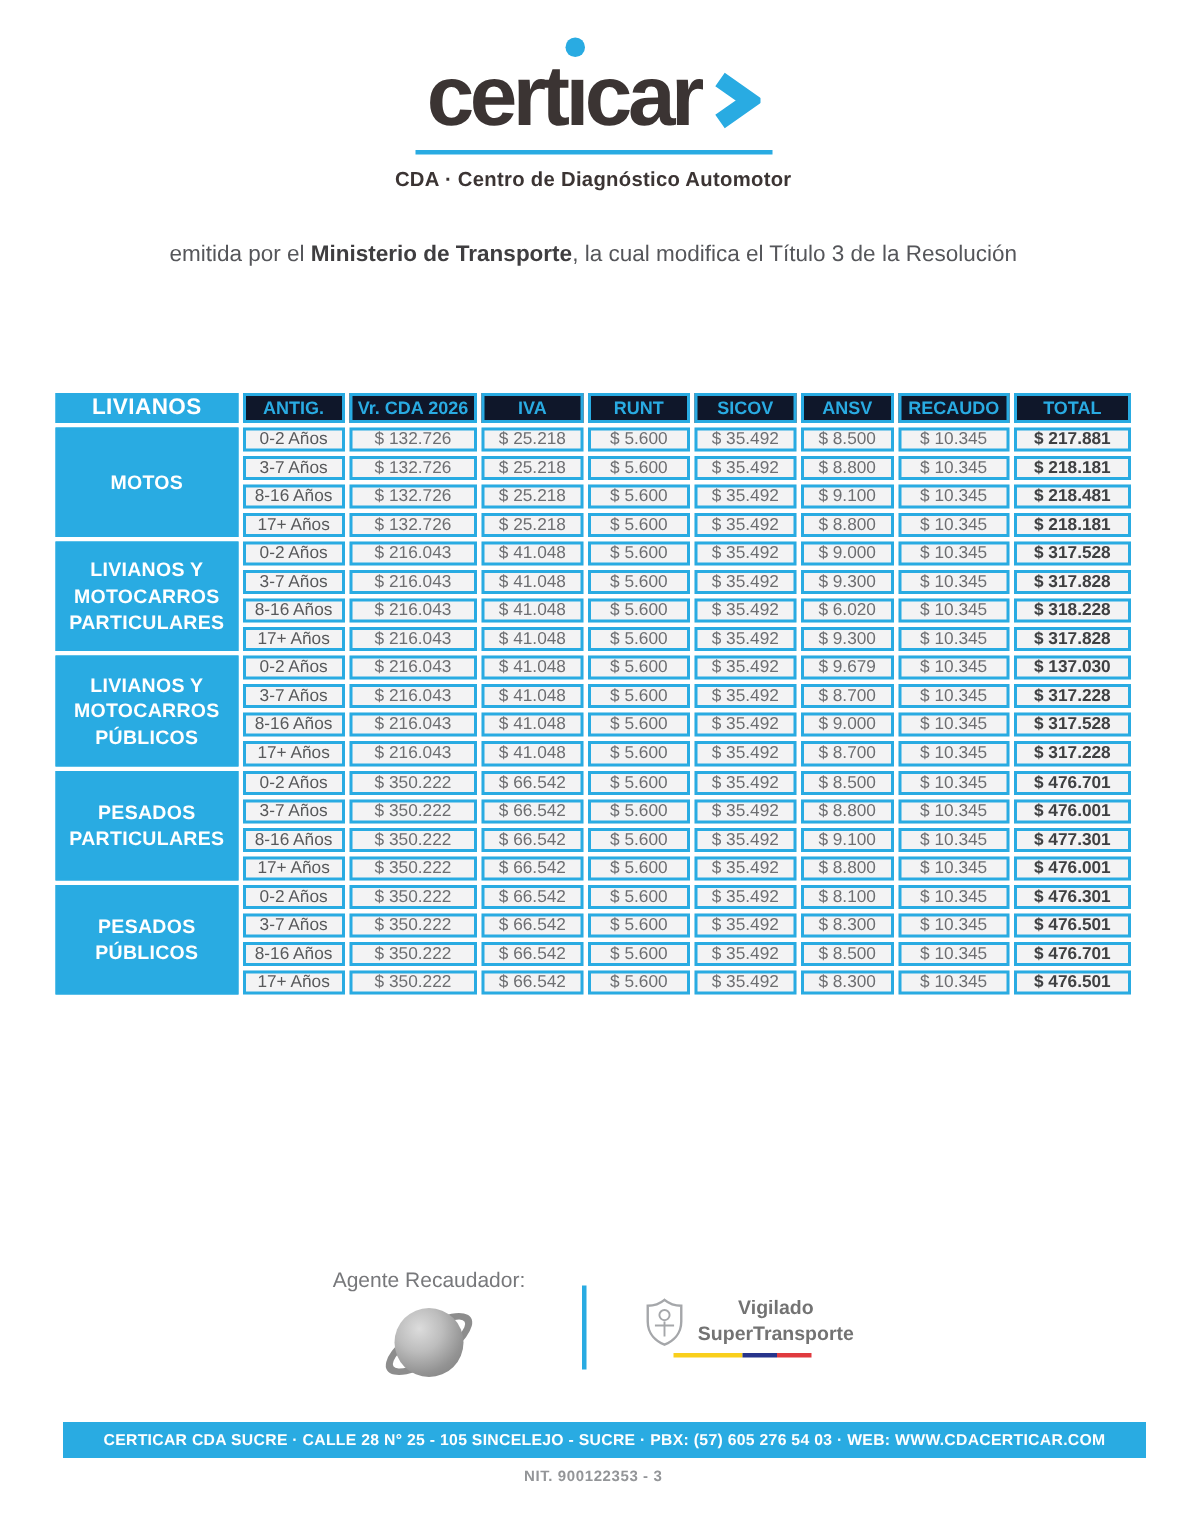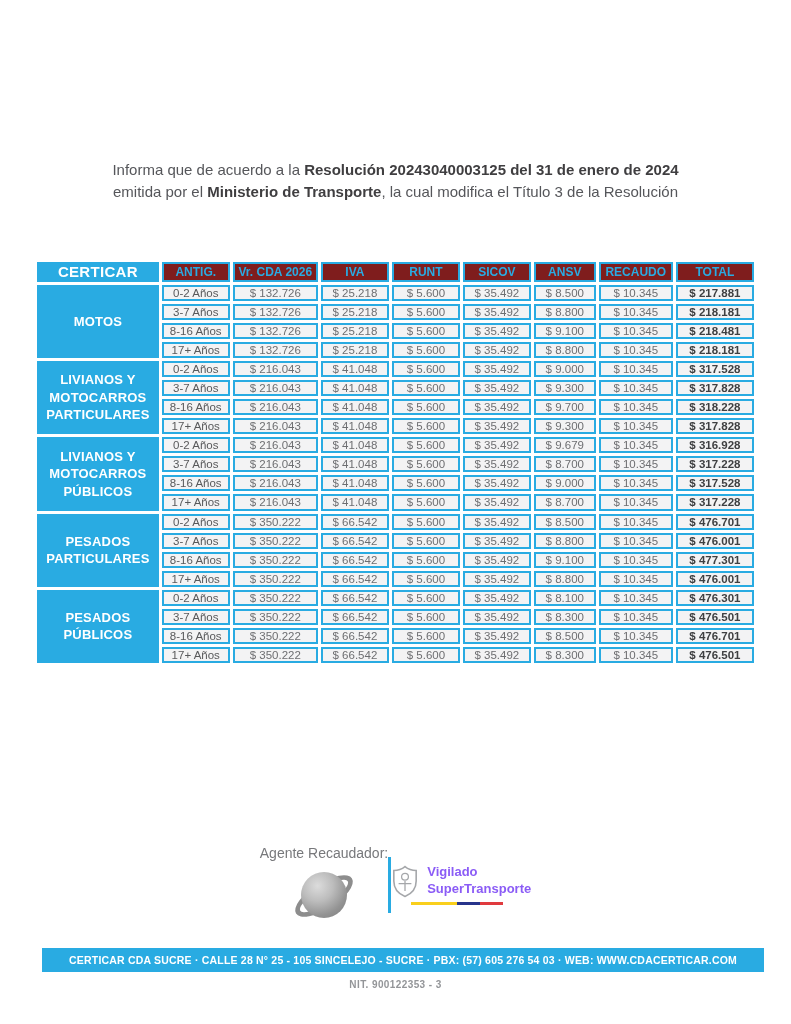--- a/index.html
+++ b/index.html
@@ -52,33 +52,33 @@
     border:2px solid var(--accent);
     height:15px;padding:0 2px;
     text-align:center;vertical-align:middle;
     font-size:11.5px;line-height:1.05;
     overflow:hidden;white-space:nowrap;
   }
   th.precios{
     background:var(--accent);color:#fff;
     font-size:15px;font-weight:bold;letter-spacing:.3px;
   }
-  th.col{background:#7f1d1d;color:var(--accent);font-weight:bold;font-size:12px;}
+  th.col{background:#0f172a;color:var(--accent);font-weight:bold;font-size:12px;}
   td.section-cell{
     background:var(--accent);color:#fff;font-weight:bold;
     font-size:13px;line-height:1.35;white-space:pre-line;letter-spacing:.2px;
   }
   td.antig-cell{background:var(--cell-bg);color:#58595b;}
   td.value-cell{background:var(--cell-bg);color:var(--gray-txt);}
   td.total-cell{color:#3f4042;font-weight:bold;}
 
   
   .collector{
     position:absolute;top:845px;left:0;width:100%;
-    display:flex;align-items:center;justify-content:center;
+    display:flex;align-items:center;justify-content:center;gap:38px;text-align:center;
   }
   .sg-block{display:flex;flex-direction:column;align-items:center;}
   .sg-caption{font-size:14px;color:#77787b;margin-bottom:7px;}
   .sg-row{display:flex;align-items:center;}
   .sg-globe{position:relative;width:66px;height:56px;}
   .sg-sphere{
     position:absolute;top:4px;left:10px;width:46px;height:46px;border-radius:50%;
     background:radial-gradient(circle at 36% 30%, #dcdcdc 0%, #bdbdbd 35%, #939393 68%, #7a7a7a 100%);
   }
   .sg-orbit{
@@ -88,21 +88,21 @@
   }
   .sg-text{
     display:flex;align-items:baseline;margin-left:6px;
     font-size:25px;font-weight:bold;color:#9b9da0;letter-spacing:-.5px;
   }
   .sg-text .g2{margin-left:5px;}
   .sg-tick{font-size:12px;color:#9b9da0;vertical-align:top;margin-left:1px;position:relative;top:-8px;}
   .v-divider{width:3px;height:56px;background:var(--accent);}
   .vig-block{display:flex;flex-direction:column;}
   .vig-row{display:flex;align-items:center;}
-  .vig-text{margin-left:8px;font-size:13px;font-weight:bold;color:#8b5cf6;line-height:1.3;}
+  .vig-text{margin-left:8px;font-size:13px;font-weight:bold;color:#737373;line-height:1.3;}
   .tricolor{display:flex;height:3px;margin-top:4px;margin-left:20px;width:92px;}
   .tricolor .y{background:#f9cf1c;width:46px;}
   .tricolor .bl{background:#27348b;width:23px;}
   .tricolor .r{background:#e03a3e;width:23px;}
 
   
   .footer-bar{
     position:absolute;top:948px;left:42px;width:722px;height:24px;
     background:var(--accent);color:#fff;
     display:flex;align-items:center;justify-content:center;
@@ -111,42 +111,53 @@
   .nit{
     position:absolute;top:979px;left:0;width:100%;text-align:center;
     font-size:10px;font-weight:bold;color:#939598;letter-spacing:.4px;
   }
 </style>
 </head>
 <body>
 
 <div class="page">
 
+  <div class="logo-wrap">
+    <div class="wordmark">
+        <span class="wm-seg">cert</span>
+        <span class="i-wrap"><span>ı</span><span class="i-dot"></span></span>
+        <span class="wm-seg">car</span>
+        <svg class="wm-chevron" width="32" height="40" viewBox="0 0 32 40">
+          <polyline points="5,6 25,20 5,34" fill="none" stroke="#29abe2" stroke-width="11"></polyline>
+        </svg>
+      </div>
+    <div class="logo-rule"></div>
+    <div class="tagline">CDA · Centro de Diagnóstico Automotor</div>
+  </div>
 
   <div class="intro">
-    <div><span>Informa que de acuerdo a la </span><span class="b">Resolución 20243040003125 del 31 de enero de 2024</span></div>
     <div><span>emitida por el </span><span class="b">Ministerio de Transporte</span><span>, la cual modifica el Título 3 de la Resolución</span></div>
   </div>
 
   <div class="table-wrap">
     <table>
       <colgroup>
         <col style="width:120px">
           <col style="width:67px">
           <col style="width:84px">
         <col style="width:67px">
           <col style="width:67px">
           <col style="width:67px">
         <col style="width:61px">
           <col style="width:73px">
           <col style="width:77px">
       </colgroup>
       <thead>
         <tr>
-          <th class="precios">CERTICAR</th>
+          <th class="precios">LIVIANOS</th>
           <th class="col">ANTIG.</th>
           <th class="col">Vr. CDA 2026</th>
           <th class="col">IVA</th>
           <th class="col">RUNT</th>
           <th class="col">SICOV</th>
           <th class="col">ANSV</th>
           <th class="col">RECAUDO</th>
           <th class="col">TOTAL</th>
         </tr>
       </thead>
@@ -214,21 +225,21 @@
             <td class="value-cell">$ 9.300</td>
             <td class="value-cell">$ 10.345</td>
             <td class="value-cell total-cell">$ 317.828</td>
           </tr>
           <tr>
             <td class="antig-cell">8-16 Años</td>
             <td class="value-cell">$ 216.043</td>
             <td class="value-cell">$ 41.048</td>
             <td class="value-cell">$ 5.600</td>
             <td class="value-cell">$ 35.492</td>
-            <td class="value-cell">$ 9.700</td>
+            <td class="value-cell">$ 6.020</td>
             <td class="value-cell">$ 10.345</td>
             <td class="value-cell total-cell">$ 318.228</td>
           </tr>
           <tr>
             <td class="antig-cell">17+ Años</td>
             <td class="value-cell">$ 216.043</td>
             <td class="value-cell">$ 41.048</td>
             <td class="value-cell">$ 5.600</td>
             <td class="value-cell">$ 35.492</td>
             <td class="value-cell">$ 9.300</td>
@@ -239,21 +250,21 @@
             <td class="section-cell" rowspan="4">LIVIANOS Y
 MOTOCARROS
 PÚBLICOS</td>
             <td class="antig-cell">0-2 Años</td>
             <td class="value-cell">$ 216.043</td>
             <td class="value-cell">$ 41.048</td>
             <td class="value-cell">$ 5.600</td>
             <td class="value-cell">$ 35.492</td>
             <td class="value-cell">$ 9.679</td>
             <td class="value-cell">$ 10.345</td>
-            <td class="value-cell total-cell">$ 316.928</td>
+            <td class="value-cell total-cell">$ 137.030</td>
           </tr>
           <tr>
             <td class="antig-cell">3-7 Años</td>
             <td class="value-cell">$ 216.043</td>
             <td class="value-cell">$ 41.048</td>
             <td class="value-cell">$ 5.600</td>
             <td class="value-cell">$ 35.492</td>
             <td class="value-cell">$ 8.700</td>
             <td class="value-cell">$ 10.345</td>
             <td class="value-cell total-cell">$ 317.228</td>

